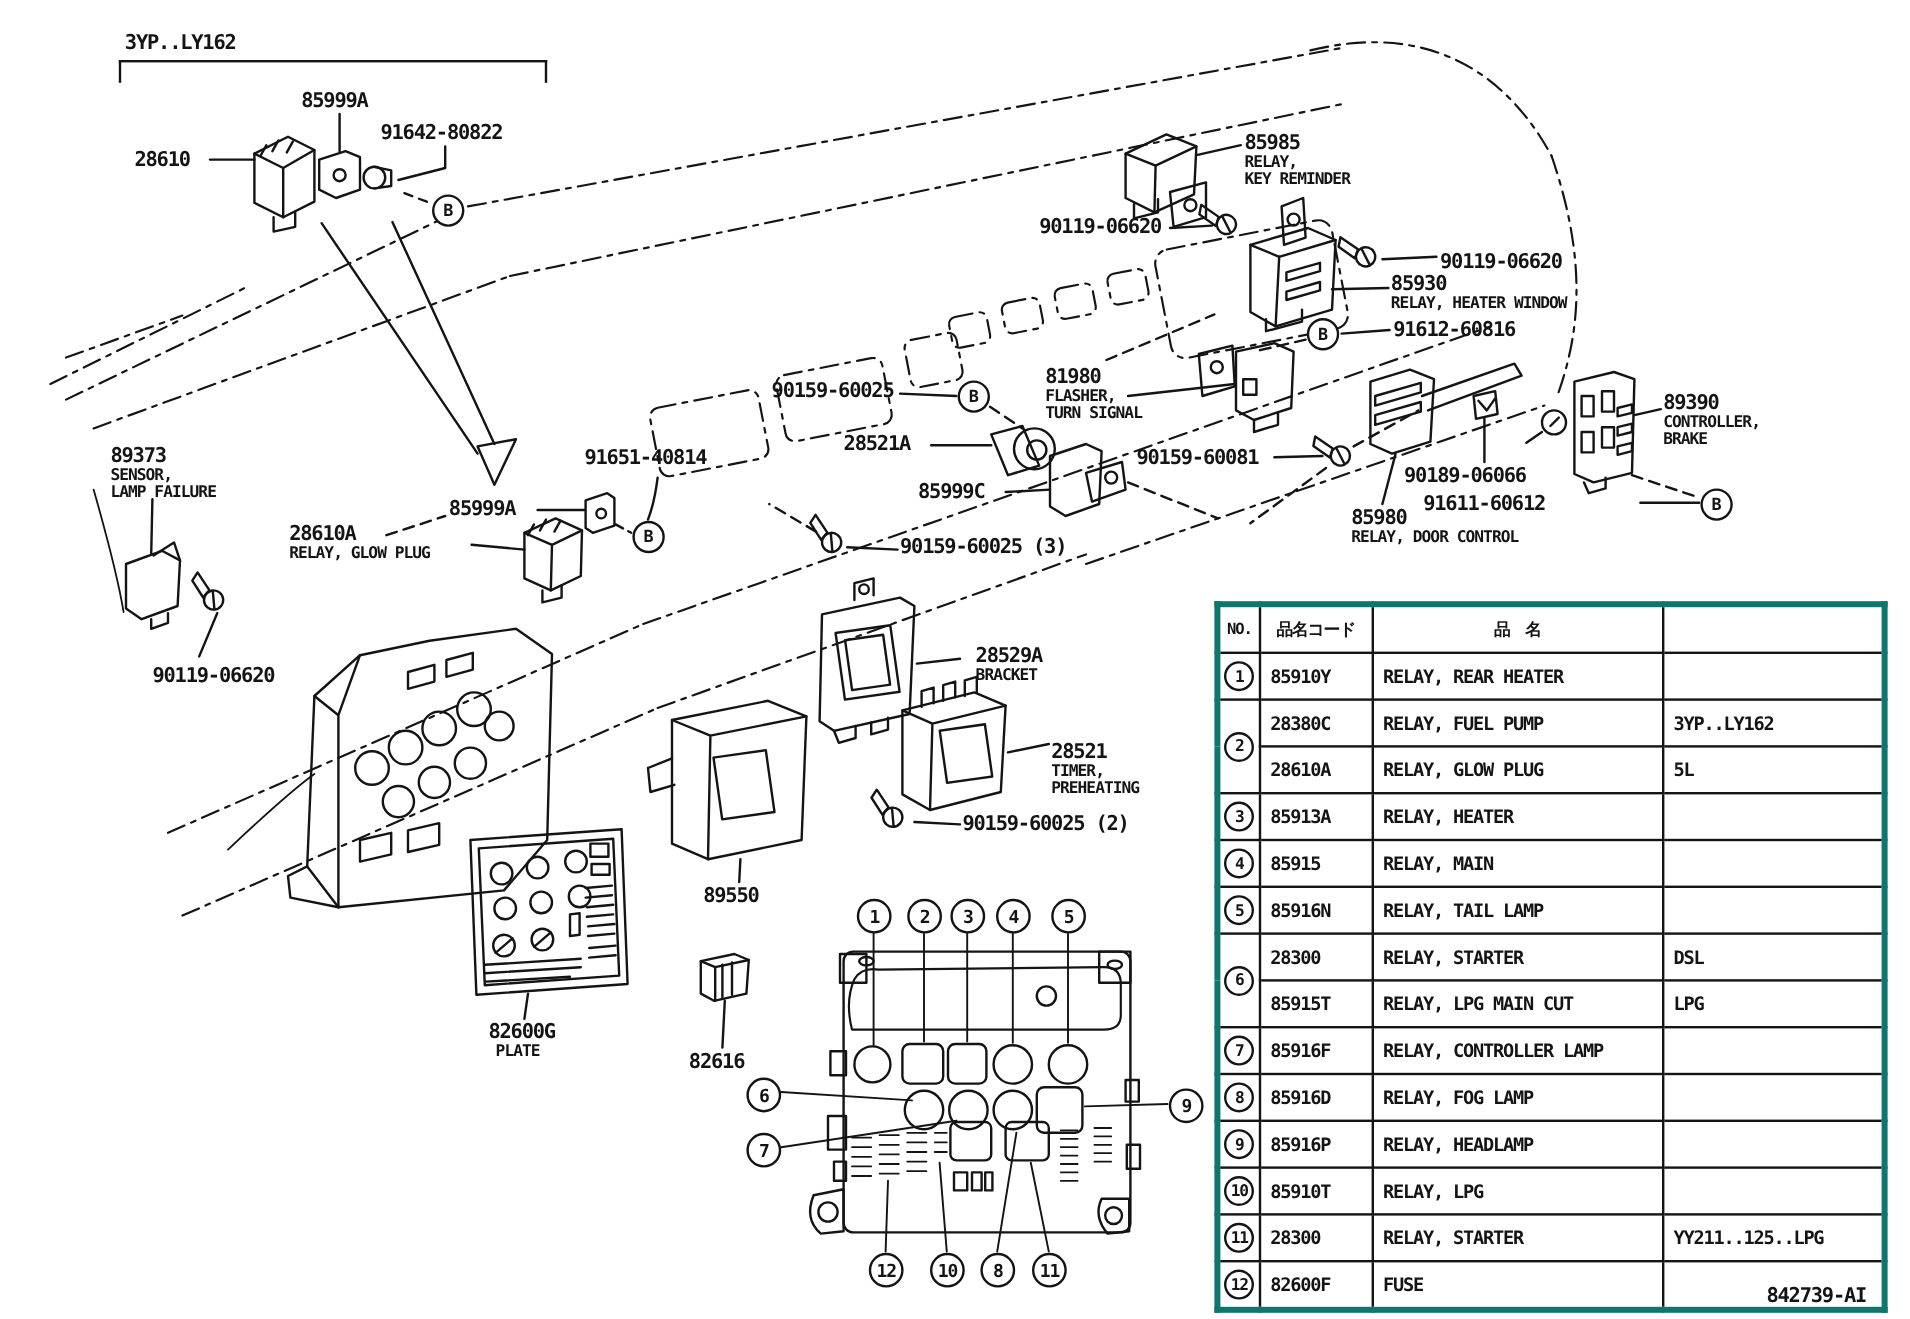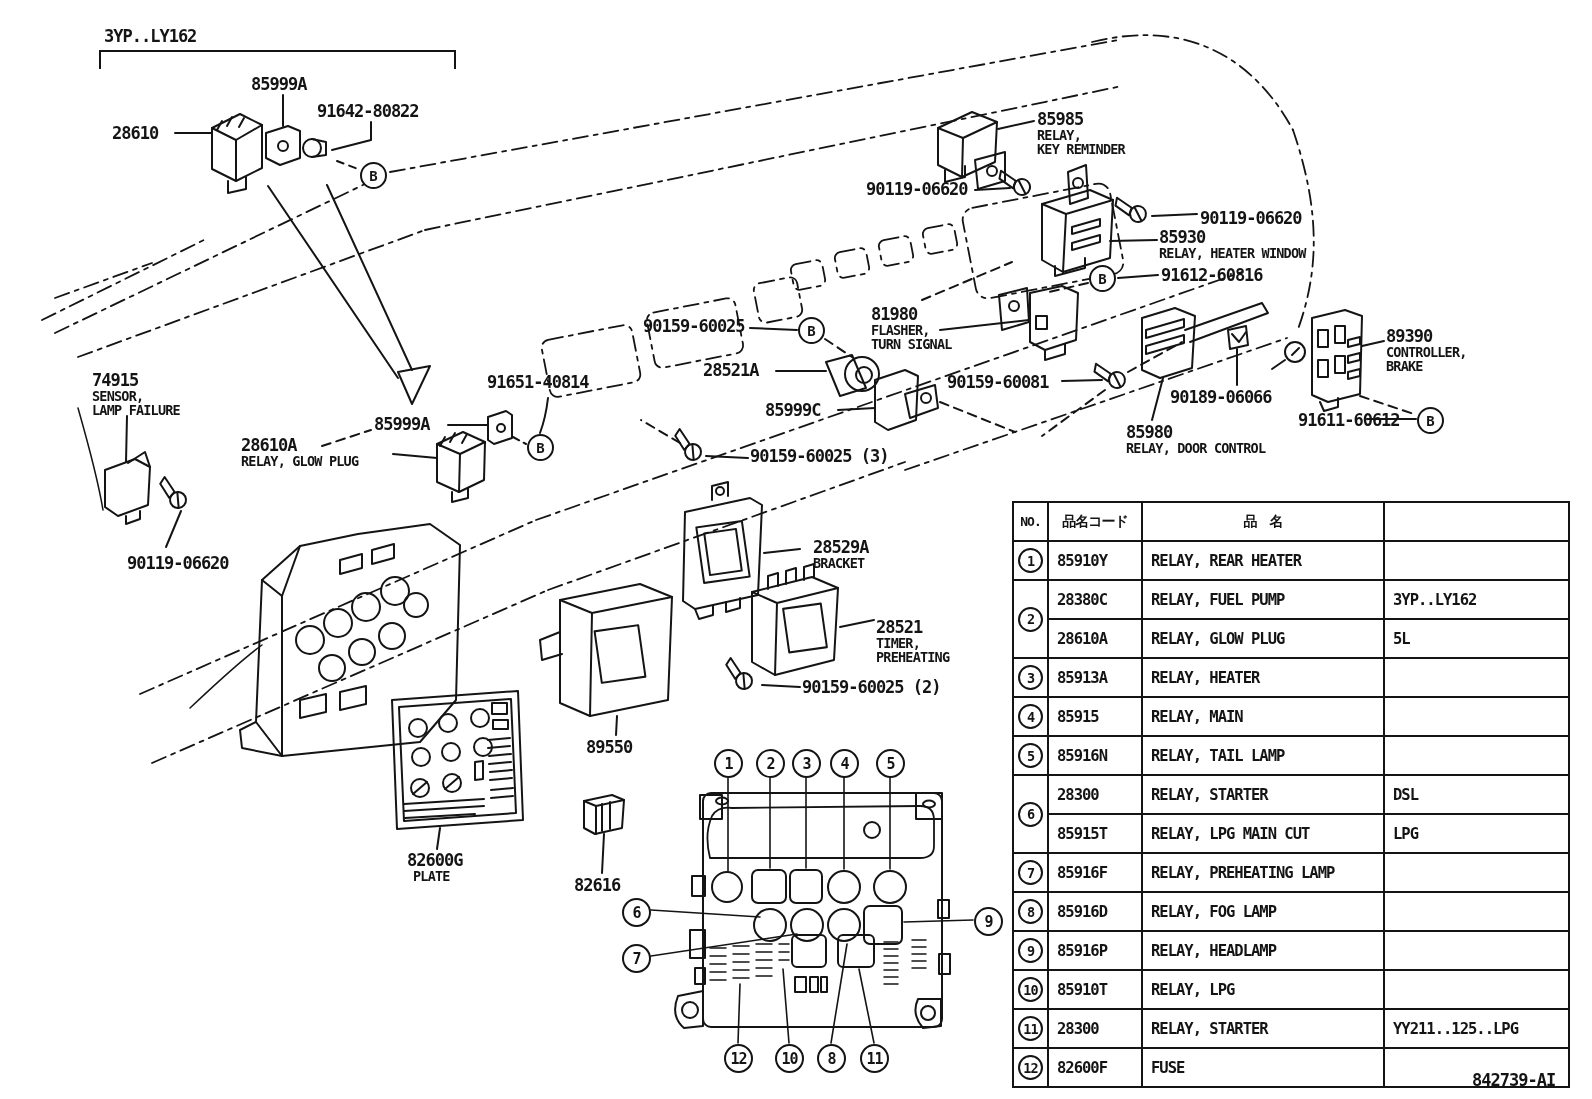--- a/index.html
+++ b/index.html
@@ -9,21 +9,21 @@
   .lbl{position:absolute;white-space:nowrap}
   .pn{font-weight:700;font-size:17px;letter-spacing:-1px;line-height:19px}
   .pd{font-weight:700;font-size:13.5px;letter-spacing:-0.8px;line-height:13.5px}
   .cb{position:absolute;width:27px;height:27px;border:2.5px solid #141414;border-radius:50%;
       display:flex;align-items:center;justify-content:center;font-weight:700;font-size:14px;
       background:#fff;box-sizing:border-box}
   .cn{position:absolute;width:29px;height:29px;border:2.5px solid #141414;border-radius:50%;
       display:flex;align-items:center;justify-content:center;font-weight:700;font-size:15px;
       letter-spacing:-1px;background:#fff;box-sizing:border-box}
   #parts-table{position:absolute;left:1012px;top:501px;width:556px;border-collapse:collapse;
-      table-layout:fixed;border:2px solid #0f766e;background:#fff}
+      table-layout:fixed;border:5px solid #0f766e;background:#fff}
   #parts-table td,#parts-table th{border:2px solid #141414;font-weight:700;font-size:15.5px;
       letter-spacing:-1px;text-align:left;height:37px;padding:0 2px 0 8px;overflow:hidden;white-space:nowrap}
   #parts-table th{text-align:center;padding:0;font-size:14px;font-family:"DejaVu Sans",sans-serif}
   #parts-table td.no{text-align:center;padding:0}
   .tn{display:inline-flex;width:25px;height:25px;border:2px solid #141414;border-radius:50%;
       align-items:center;justify-content:center;font-size:13.5px;letter-spacing:-1px;box-sizing:border-box}
   .bracket{position:absolute;left:99px;top:50px;width:353px;height:17px;
       border-top:2px solid #141414;border-left:2px solid #141414;border-right:2px solid #141414}
   #footer-id{position:absolute;left:1472px;top:1070px;font-weight:700;font-size:17px;letter-spacing:-1px}
 </style>
@@ -375,29 +375,29 @@
     <div class="pn">90159-60081</div>
   </div>
   <div class="lbl" style="left:1170px;top:388px">
     <div class="pn">90189-06066</div>
   </div>
   <div class="lbl" style="left:1386px;top:327px">
     <div class="pn">89390</div>
     <div class="pd">CONTROLLER,</div>
     <div class="pd">BRAKE</div>
   </div>
-  <div class="lbl" style="left:1298px;top:411px">
+  <div class="lbl" style="left:1186px;top:411px">
     <div class="pn">91611-60612</div>
   </div>
   <div class="lbl" style="left:1126px;top:423px">
     <div class="pn">85980</div>
     <div class="pd">RELAY, DOOR CONTROL</div>
   </div>
   <div class="lbl" style="left:92px;top:371px">
-    <div class="pn">74915</div>
+    <div class="pn">89373</div>
     <div class="pd">SENSOR,</div>
     <div class="pd">LAMP FAILURE</div>
   </div>
   <div class="lbl" style="left:487px;top:373px">
     <div class="pn">91651-40814</div>
   </div>
   <div class="lbl" style="left:374px;top:415px">
     <div class="pn">85999A</div>
   </div>
   <div class="lbl" style="left:241px;top:436px">
@@ -510,21 +510,21 @@
         <td>DSL</td>
       </tr>
       <tr>
         <td>85915T</td>
         <td>RELAY, LPG MAIN CUT</td>
         <td>LPG</td>
       </tr>
       <tr>
         <td class="no"><span class="tn">7</span></td>
         <td>85916F</td>
-        <td>RELAY, PREHEATING LAMP</td>
+        <td>RELAY, CONTROLLER LAMP</td>
         <td></td>
       </tr>
       <tr>
         <td class="no"><span class="tn">8</span></td>
         <td>85916D</td>
         <td>RELAY, FOG LAMP</td>
         <td></td>
       </tr>
       <tr>
         <td class="no"><span class="tn">9</span></td>

